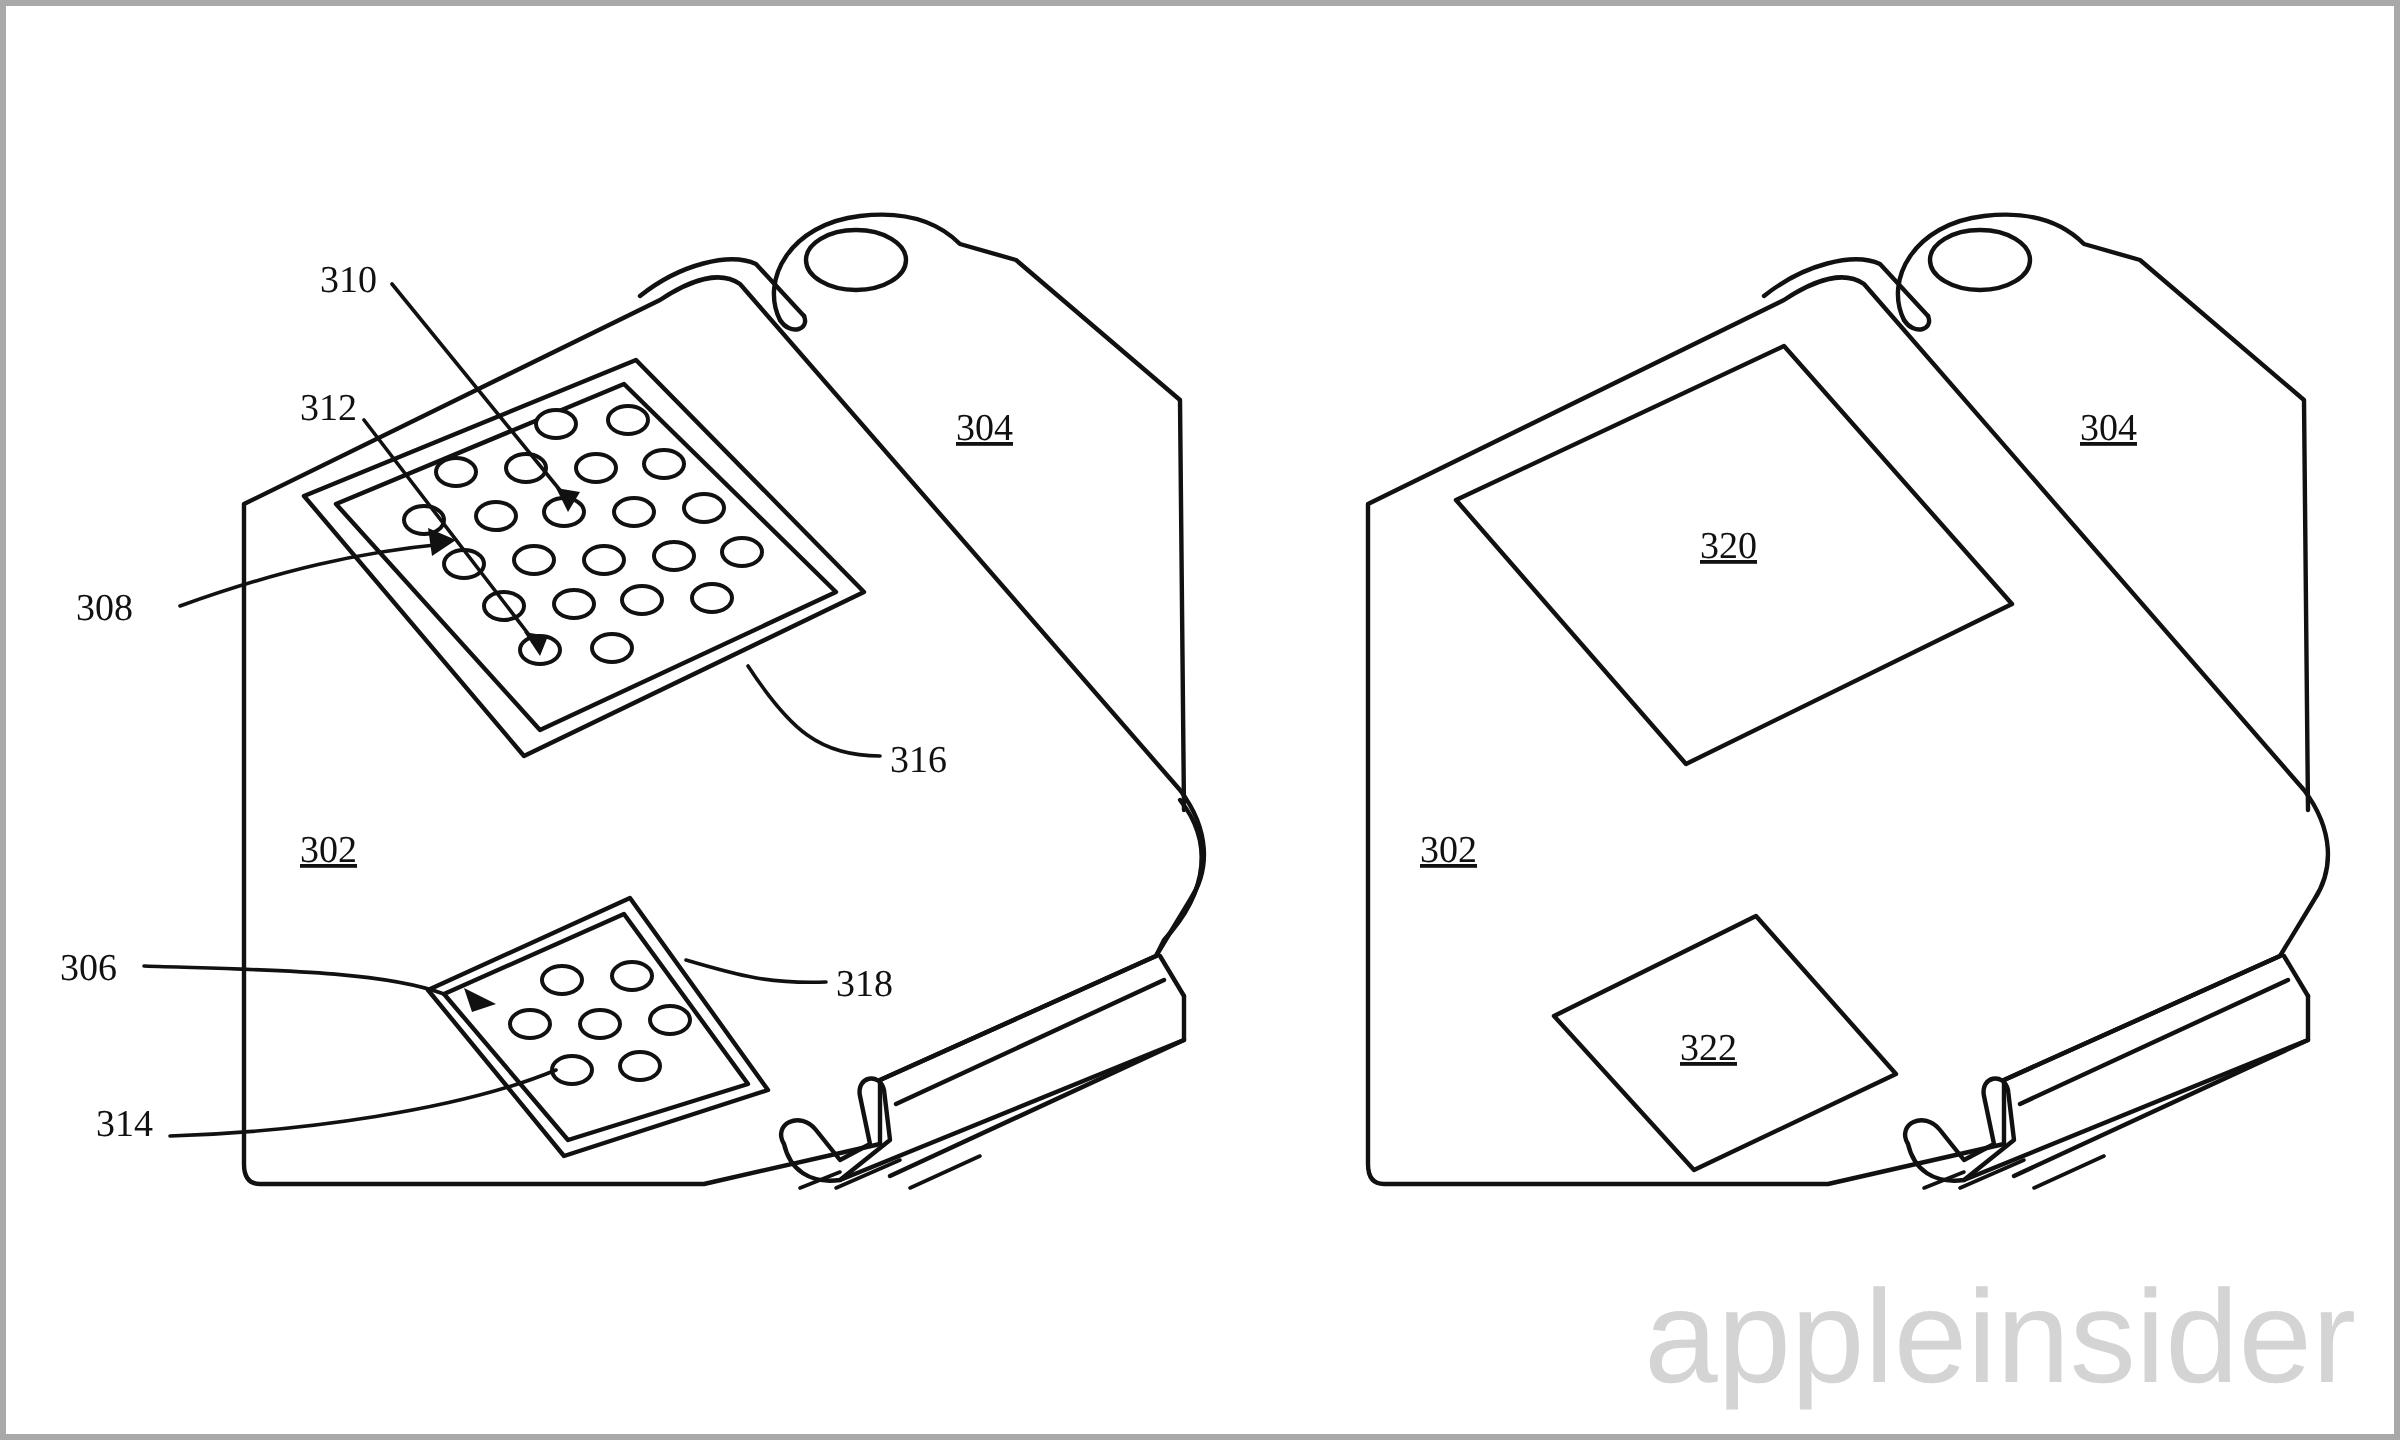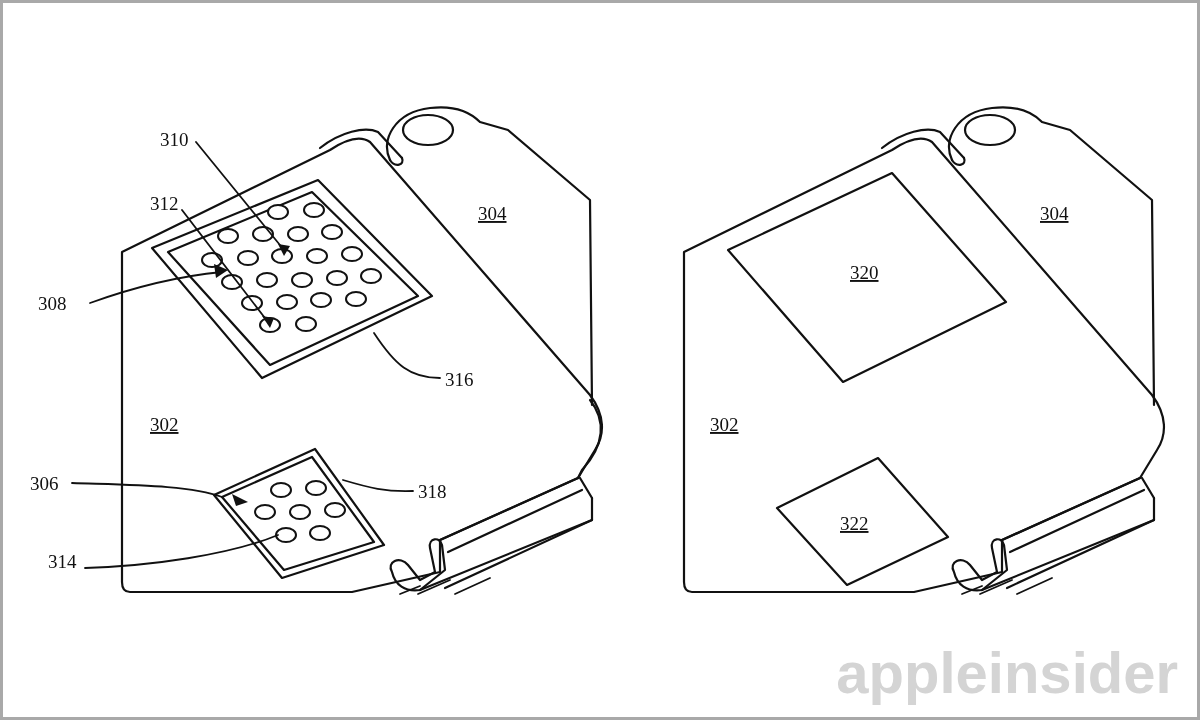--- a/index.html
+++ b/index.html
@@ -20,21 +20,21 @@
     .thin { fill: none; stroke: #111; stroke-width: 1.8; stroke-linecap: round; }
     .hole { fill: #fff; stroke: #111; stroke-width: 2; }
     .ref {
       font-family: "Liberation Serif", "DejaVu Serif", serif;
       font-size: 19px; fill: #111;
     }
     .ref-u { text-decoration: underline; }
     .watermark {
       position: absolute; right: 22px; bottom: 14px;
       font-family: "Liberation Sans", "DejaVu Sans", sans-serif;
-      font-weight: bold; font-size: 58px; letter-spacing: 0px;
+      font-weight: normal; font-size: 66px; letter-spacing: 0px;
       color: #d4d4d4;
     }
   </style>
 </head>
 <body>
 
 <div class="frame"></div>
 
 <svg class="drawing" width="1200" height="720" viewBox="0 0 1200 720">
 

